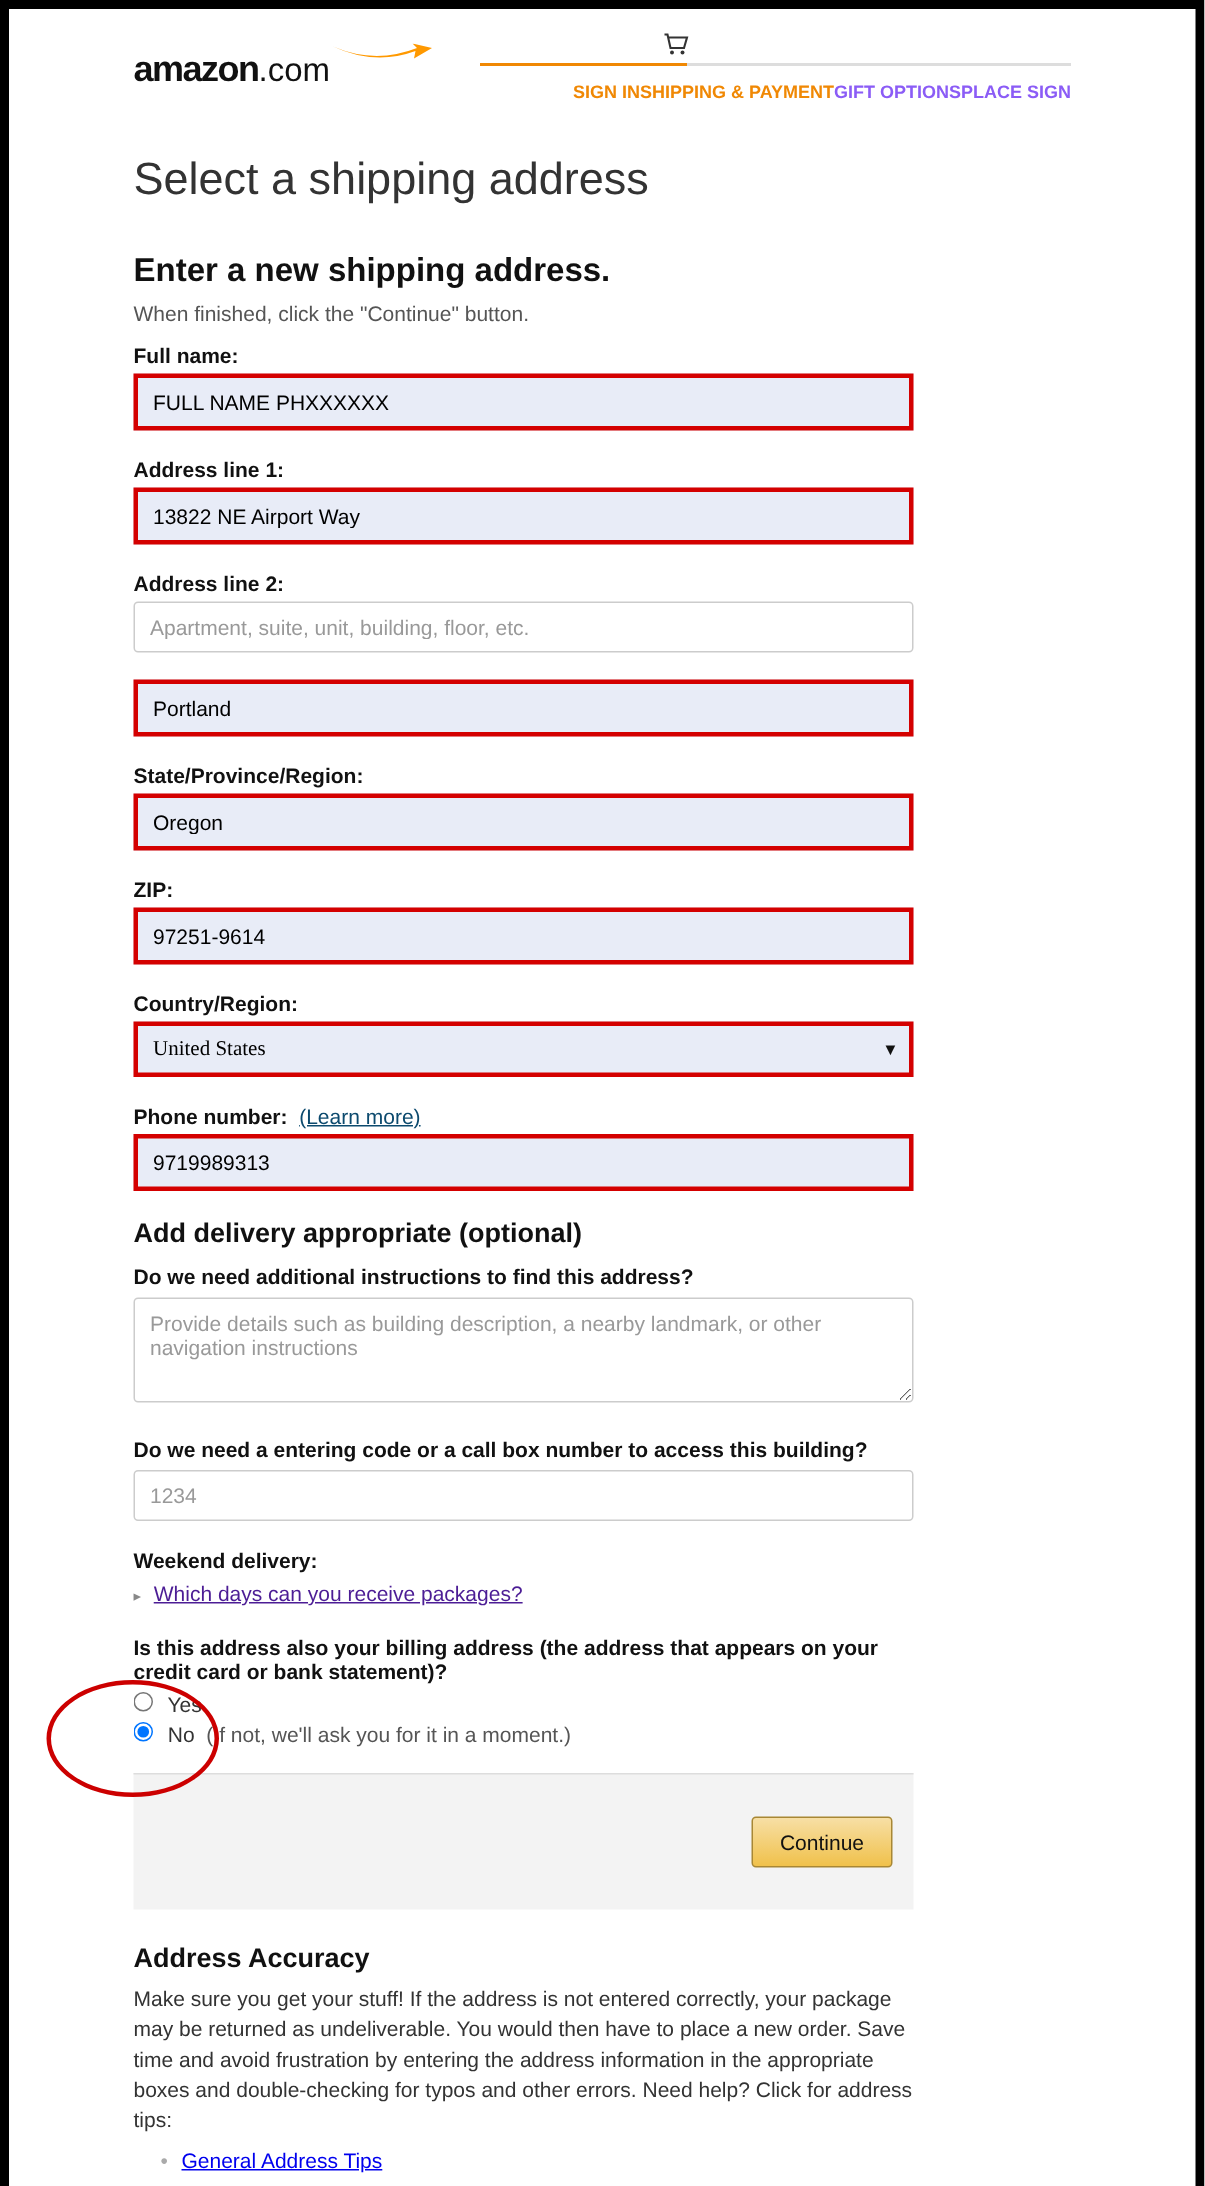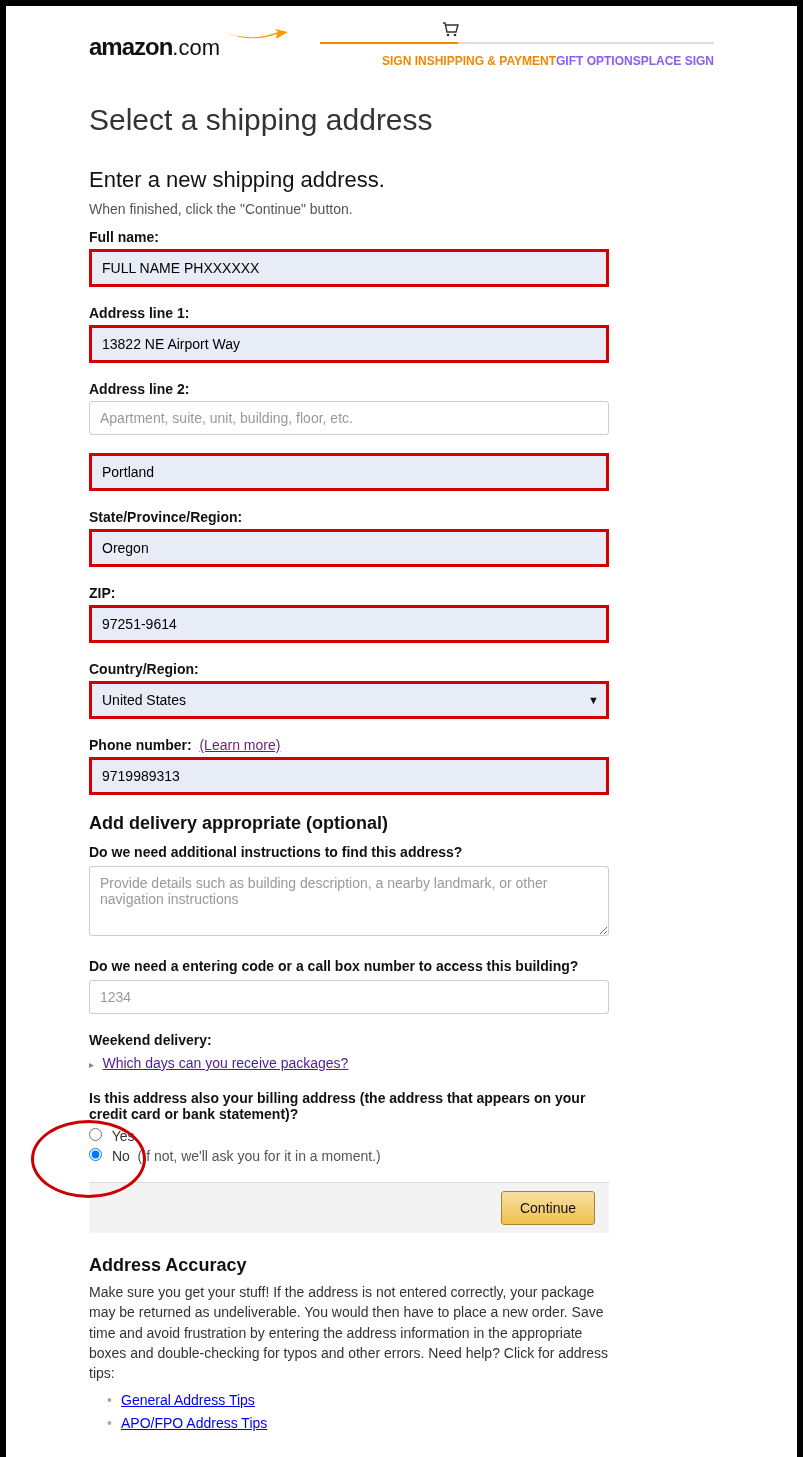--- a/index.html
+++ b/index.html
@@ -14,41 +14,41 @@
     .logo-com { font-weight: normal; font-size: 22px; }
     .progress { flex: 1; position: relative; margin-top: 10px; }
     .progress-line { height: 2px; background: #ddd; position: absolute; top: 6px; left: 0; right: 0; }
     .progress-line-active { height: 2px; background: #f08804; position: absolute; top: 6px; left: 0; width: 35%; }
     .progress-cart { position: absolute; top: -14px; left: 31%; font-size: 16px; }
     .progress-steps { display: flex; justify-content: flex-end; padding-top: 18px; font-size: 12px; font-weight: bold; }
     .step-done { color: #f08804; }
     .step-active { color: #f08804; }
     .step-inactive { color: #8b5cf6; }
     h1 { font-size: 30px; font-weight: normal; color: #333; margin-bottom: 30px; }
-    h2 { font-size: 22px; font-weight: normal; color: #111; margin-bottom: 8px; }
+    h2 { font-size: 22px; font-weight: bold; color: #111; margin-bottom: 8px; }
     .subtext { font-size: 14px; color: #555; margin-bottom: 12px; }
     .field-group { margin-bottom: 18px; }
     .field-label { font-size: 14px; font-weight: bold; color: #111; display: block; margin-bottom: 4px; }
     .input-highlighted { width: 520px; padding: 8px 10px; font-size: 14px; background: #e8ecf7; border: 3px solid #d40000; outline: none; }
     .input-plain { width: 520px; padding: 8px 10px; font-size: 14px; background: #fff; border: 1px solid #ccc; border-radius: 3px; outline: none; }
     .input-plain::placeholder, textarea::placeholder { color: #999; }
-    select.input-highlighted { appearance: none; -webkit-appearance: none; padding-right: 40px; background-image: none; position: relative; }
+    select.input-highlighted { appearance: none; -webkit-appearance: none; padding-right: 40px; background-image: none; position: relative; font-family: Liberation Serif, serif; }
     .select-wrapper { position: relative; width: 520px; }
     .select-arrow { position: absolute; right: 10px; top: 50%; transform: translateY(-50%); pointer-events: none; font-size: 11px; color: #111; }
-    .learn-more { color: #701a75; font-weight: normal; font-size: 14px; }
+    .learn-more { color: #0c4a6e; font-weight: normal; font-size: 14px; }
     .section-heading { font-size: 18px; font-weight: bold; color: #111; margin-top: 10px; margin-bottom: 10px; }
     .question { font-size: 14px; font-weight: bold; color: #111; margin-bottom: 6px; }
     textarea.input-plain { height: 70px; resize: both; font-family: Arial; }
     .weekend-link { color: #4c1d95; font-size: 14px; }
     .caret-right { color: #888; font-size: 10px; margin-right: 4px; }
     .radio-row { font-size: 14px; color: #333; margin-bottom: 4px; }
     .radio-row input { margin-right: 6px; }
     .radio-hint { color: #555; }
     .annotation-ellipse { position: absolute; border: 3px solid #c00; border-radius: 50%; width: 115px; height: 78px; pointer-events: none; }
-    .continue-bar { background: #f3f3f3; border-top: 1px solid #ddd; padding: 8px 14px; text-align: right; margin-top: 14px; width: 520px; }
+    .continue-bar { background: #f3f3f3; border-top: 1px solid #ddd; padding: 28px 14px; text-align: right; margin-top: 14px; width: 520px; }
     .continue-btn { background: linear-gradient(#f7dfa5, #f0c14b); border: 1px solid #a88734; border-radius: 3px; padding: 8px 18px; font-size: 14px; color: #111; cursor: pointer; }
     .accuracy-heading { font-size: 18px; font-weight: bold; color: #111; margin-top: 22px; margin-bottom: 6px; }
     .accuracy-text { font-size: 14px; color: #333; line-height: 1.45; width: 520px; }
     ul.tips { list-style: none; padding-left: 18px; margin-top: 6px; }
     ul.tips li { font-size: 14px; color: #0066c0; position: relative; padding-left: 14px; line-height: 1.6; }
     ul.tips li::before { content: "•"; position: absolute; left: 0; color: #aaa; }
     .billing-block { position: relative; }
   </style>
 </head>
 <body>

